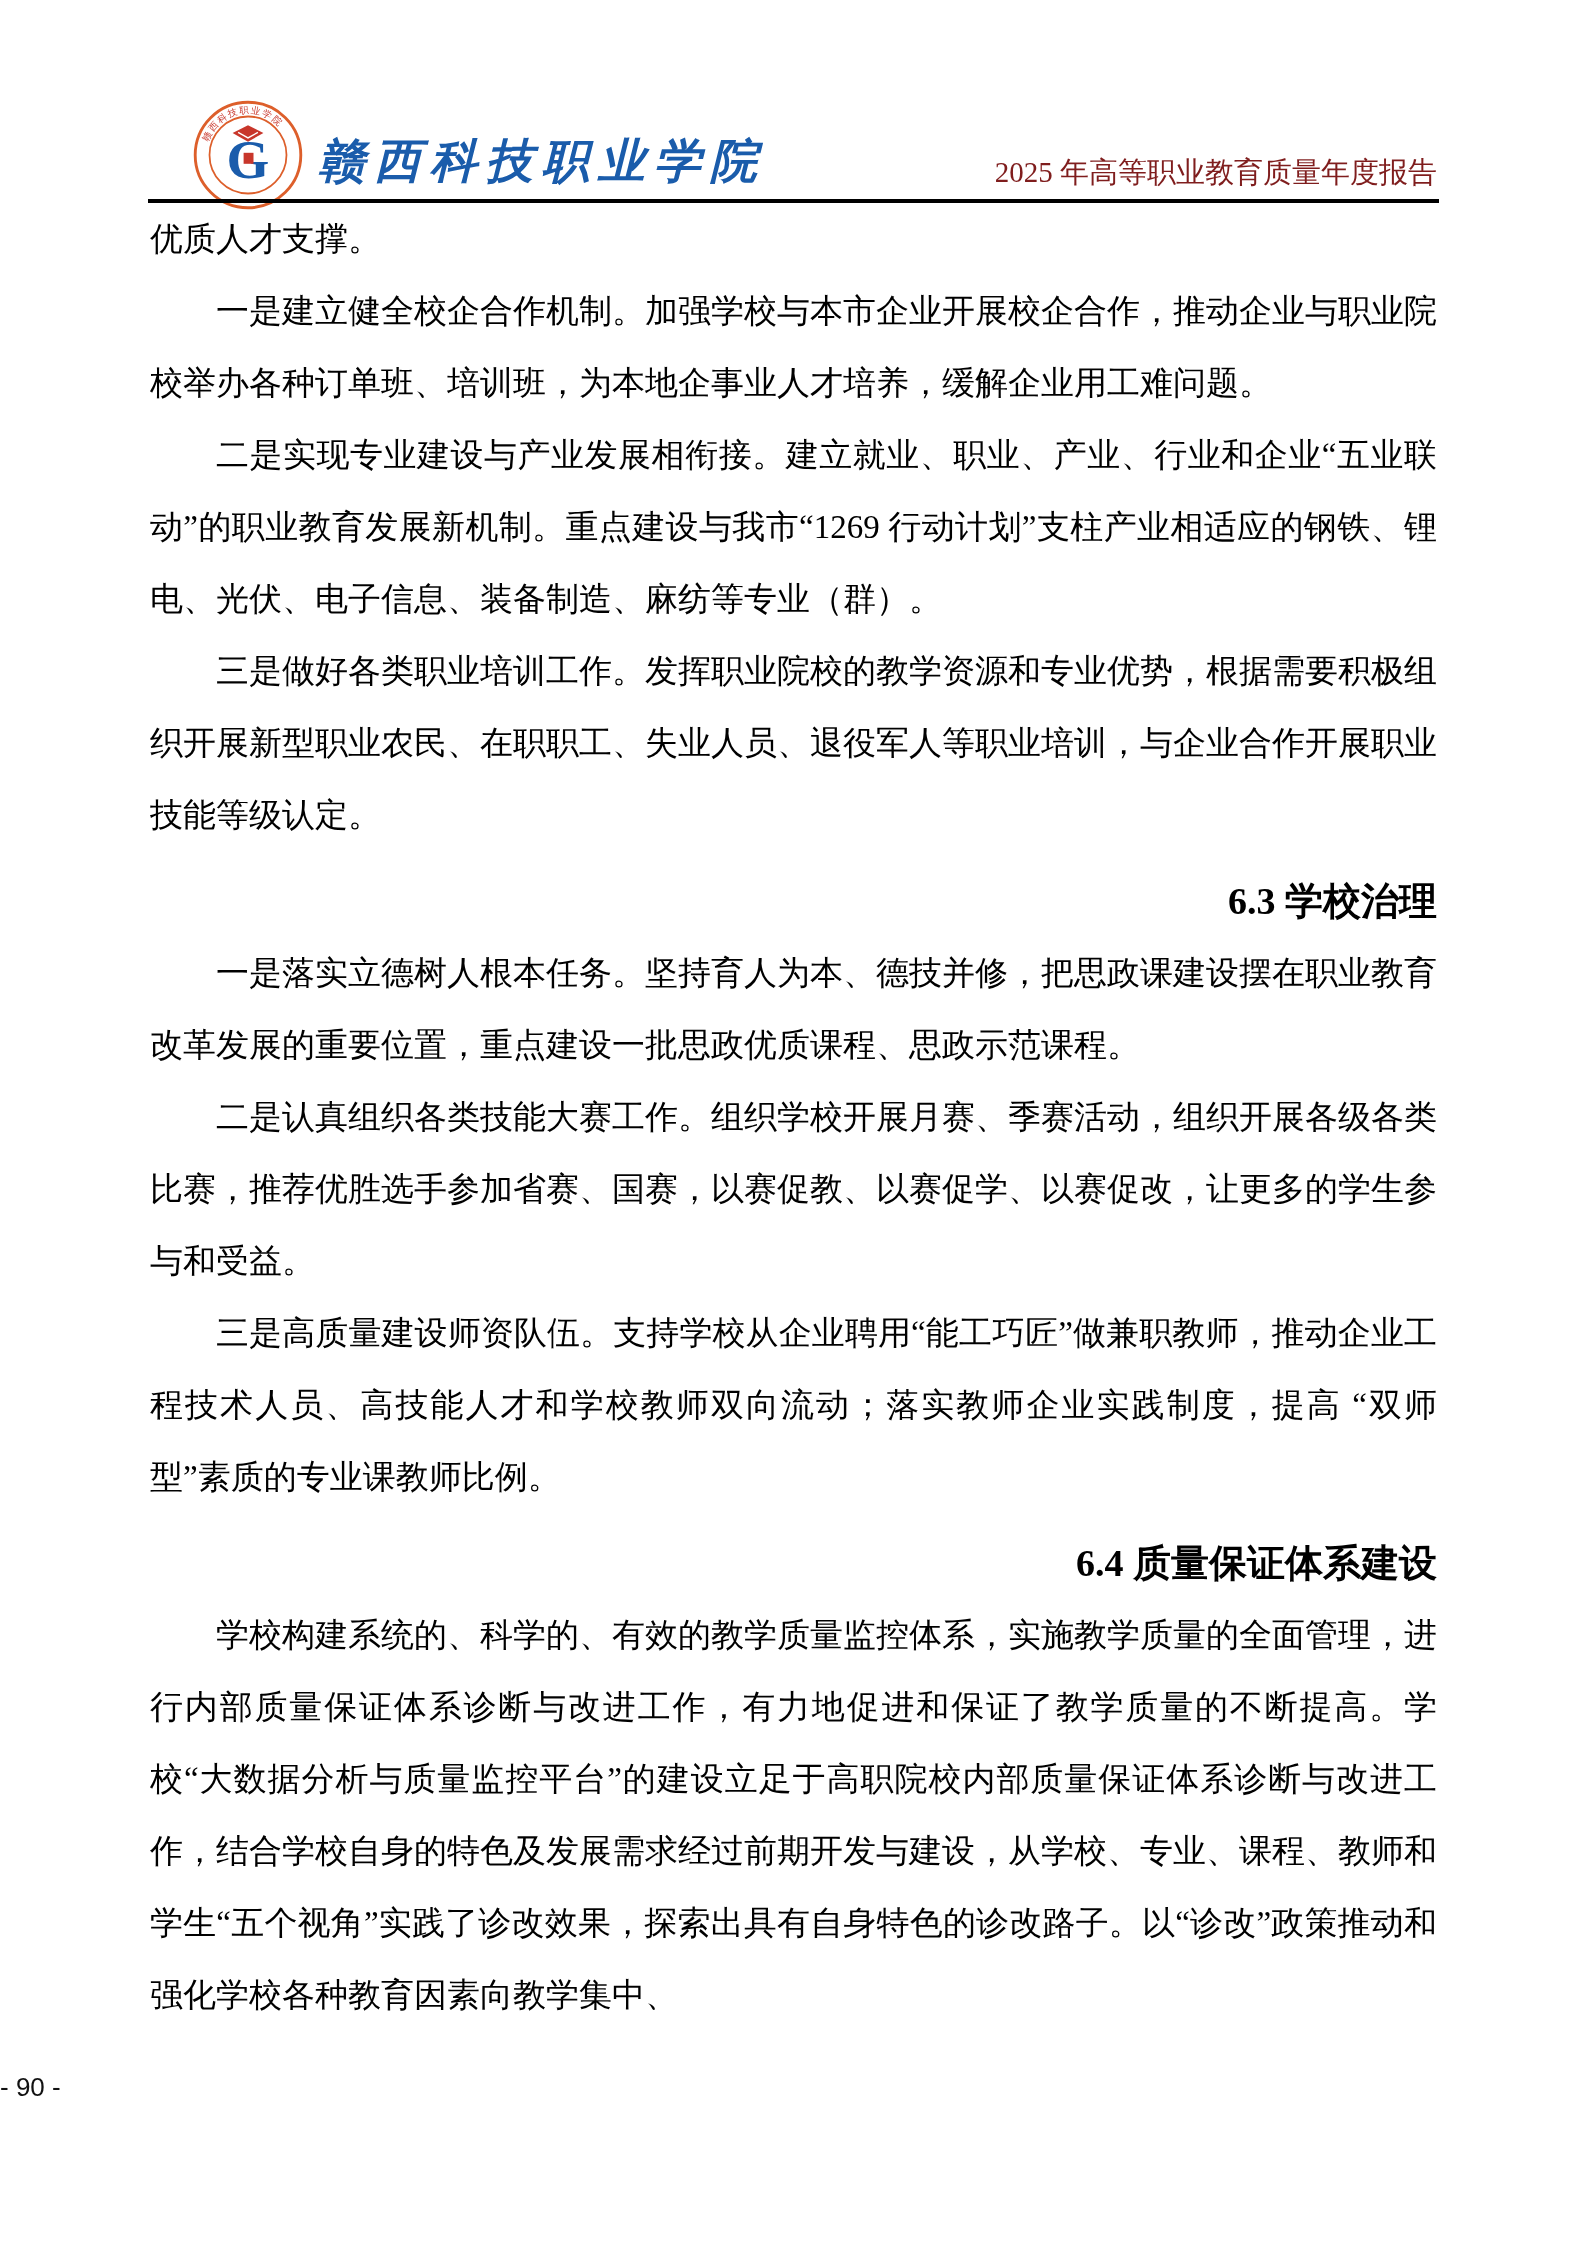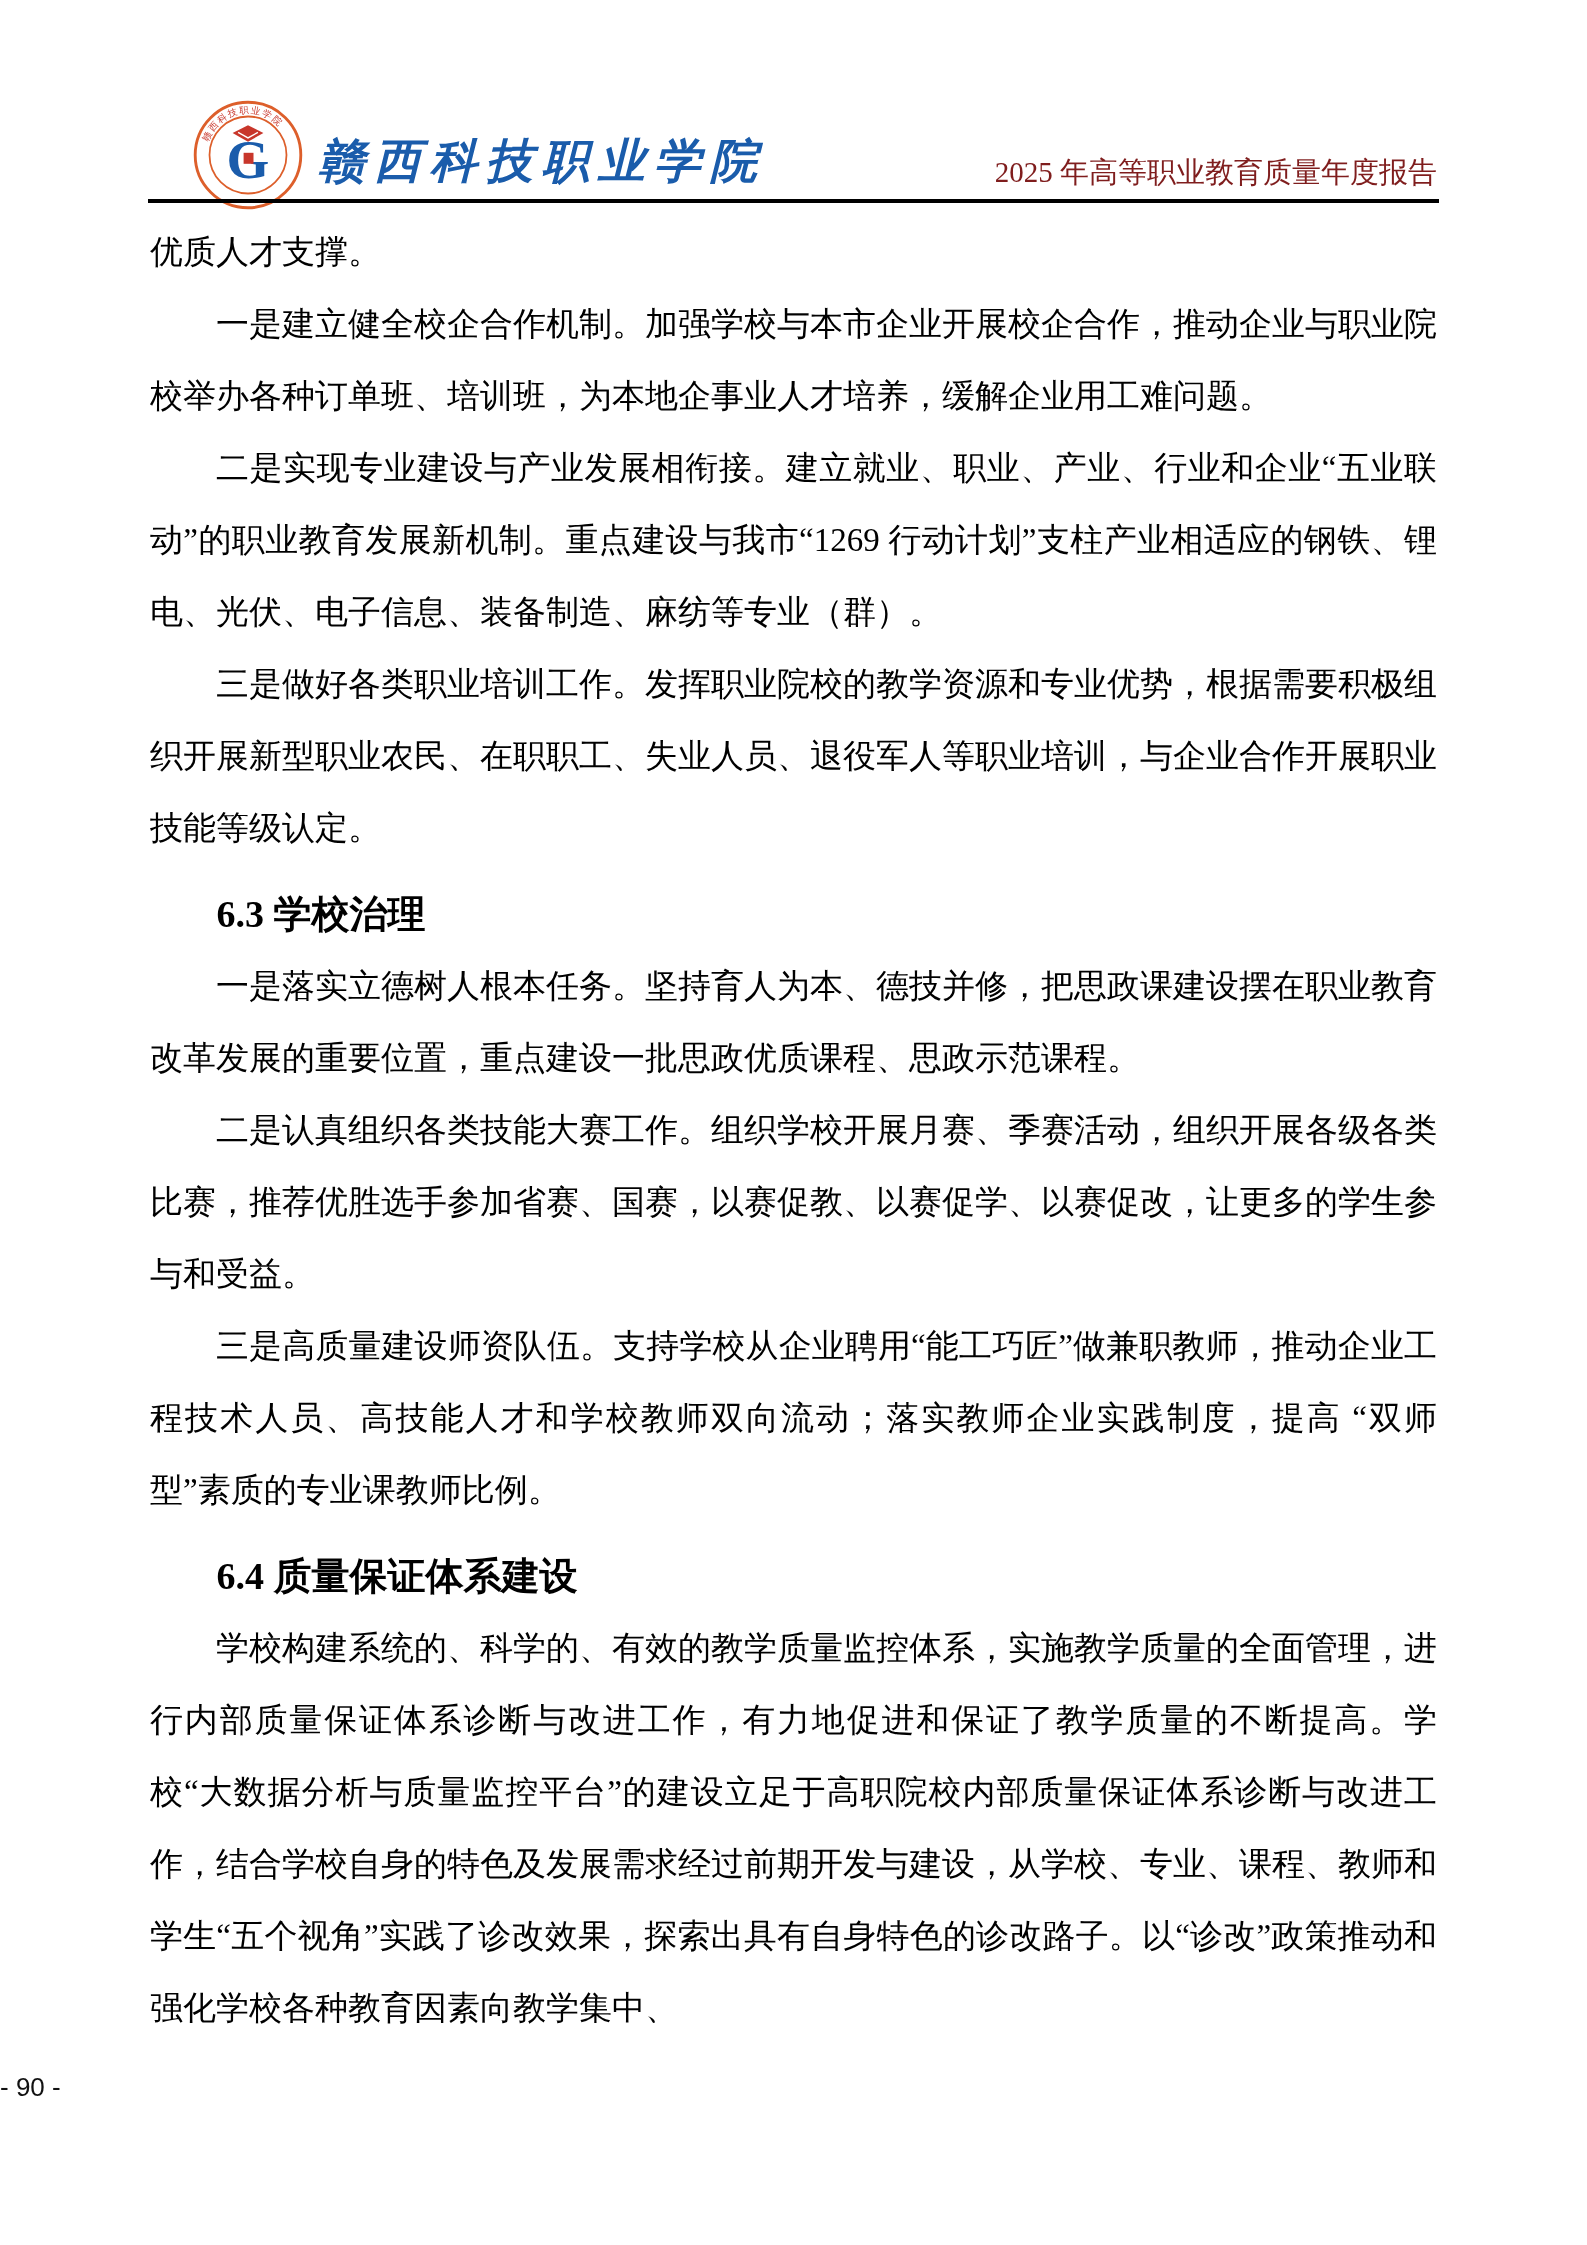--- a/index.html
+++ b/index.html
@@ -31,29 +31,29 @@
     font-size: 29px; color: #7f1d1d; white-space: nowrap;
   }
   .header-rule {
     position: absolute; left: 148px; right: 148px; top: 199px;
     height: 4px; background: #000;
   }
 
   
   .main {
     position: absolute; top: 203px; left: 150px; right: 150px;
-    padding-top: 13px;
+    padding-top: 0;
     font-size: 33px; line-height: 72px;
     text-align: justify;
   }
   .para        { text-indent: 2em; }
   .para-plain  { text-indent: 0; }
   .sec-heading {
     font-size: 38px; font-weight: bold; line-height: 72px;
-    text-indent: 1.75em; margin-top: 14px; text-align: left;
+    text-indent: 1.75em; margin-top: 14px; text-align: right;
   }
 
   
   .footer {
     position: absolute; top: 2072px; left: 0; right: 0;
     font-family: "Liberation Sans", "DejaVu Sans", sans-serif;
     font-size: 26px; color: #111;
   }
 </style>
 </head>

